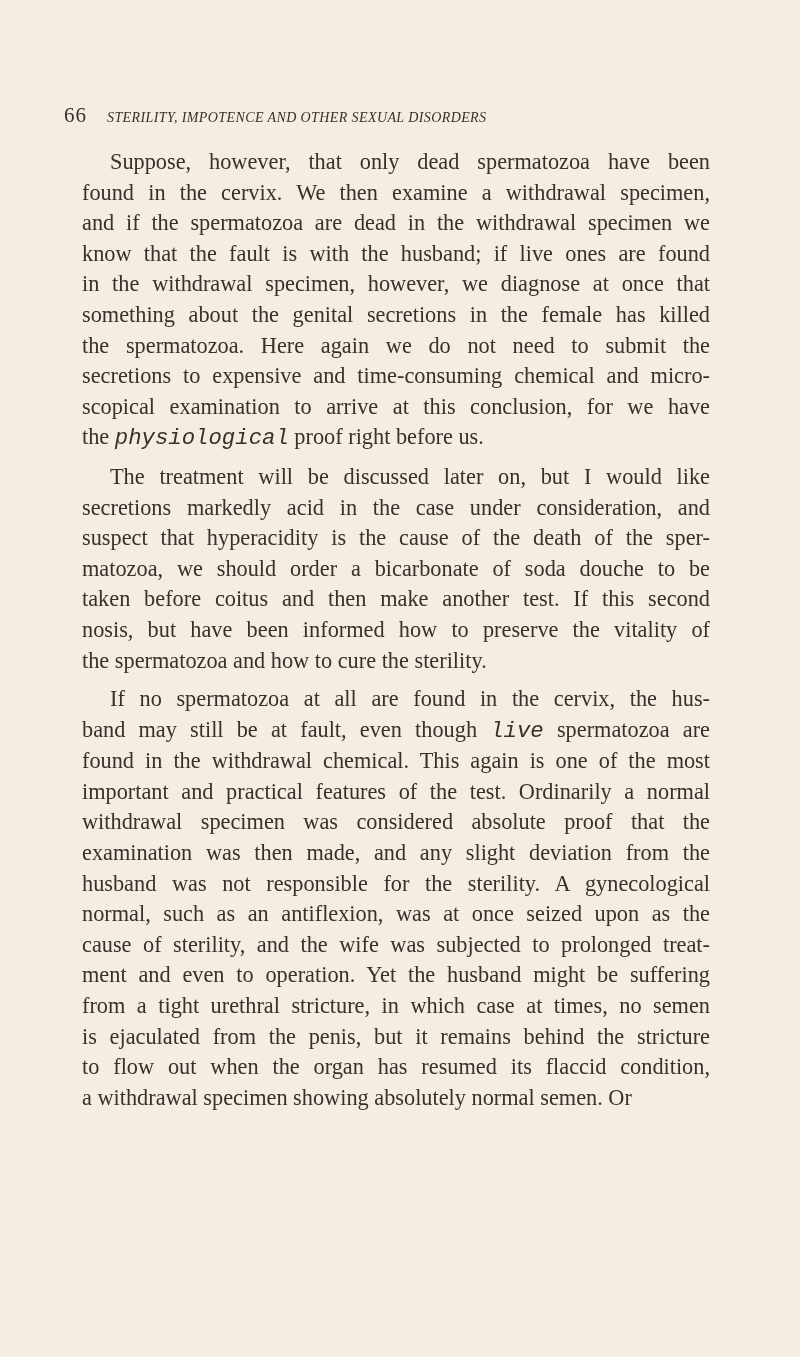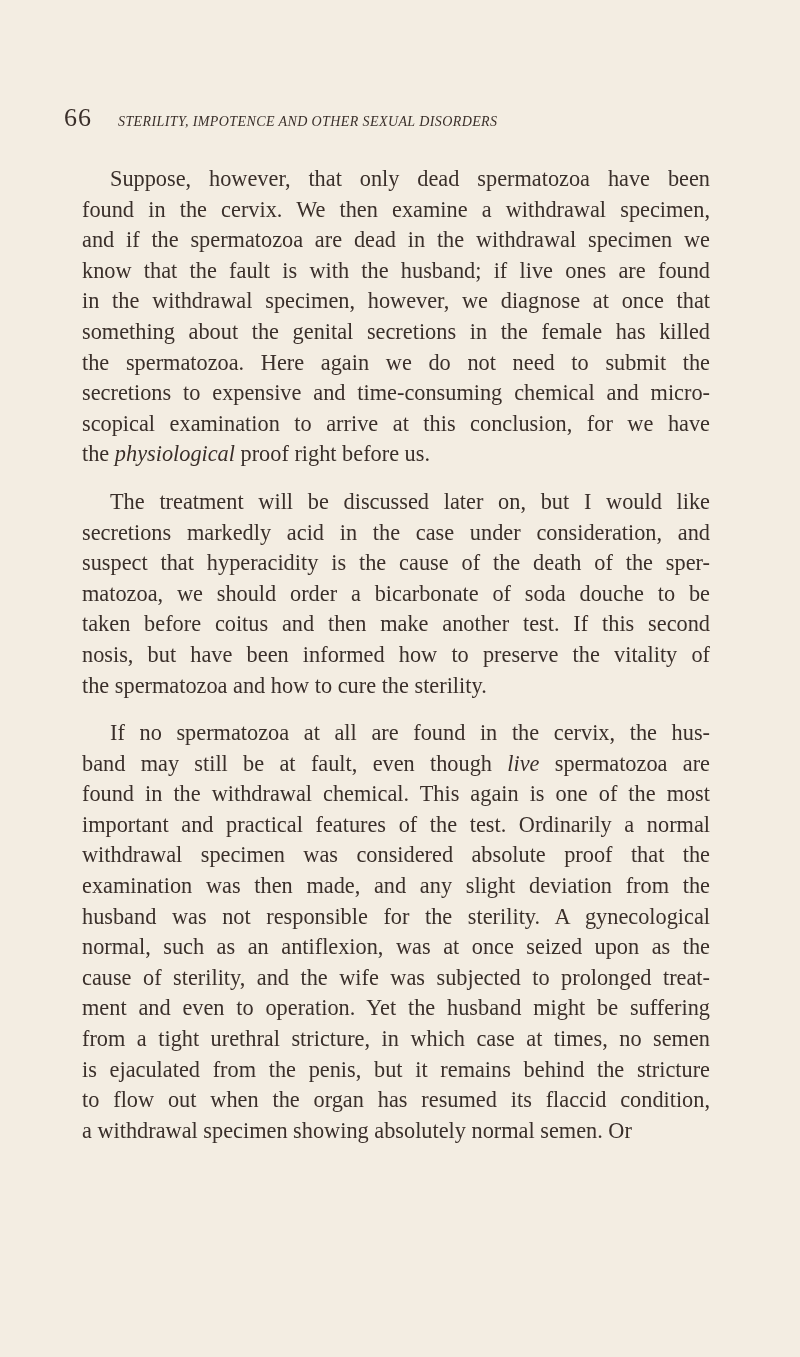--- a/index.html
+++ b/index.html
@@ -8,34 +8,34 @@
       background: #f3ede2;
       position: relative;
       overflow: hidden;
       font-family: "Liberation Serif", "DejaVu Serif", serif;
       color: #3a2f2a;
     }
     .header {
       position: absolute; left: 64px; top: 103px; width: 660px;
       height: 30px; display: flex; align-items: baseline;
     }
-    .page-num { font-size: 26px; margin-right: 26px; letter-spacing: 1px; }
+    .page-num { font-size: 21px; margin-right: 20px; letter-spacing: 1px; }
     .running-title { font-style: italic; font-size: 14px; letter-spacing: 0.4px; }
     .body-text {
       position: absolute; left: 110px; top: 147px; width: 592px;
       font-size: 22.3px; line-height: 30.6px;
     }
     .para { margin: 0 0 8px 0; text-indent: 0; }
     .line { display: block; white-space: nowrap; text-align: justify; text-align-last: justify; }
     .line.last { text-align-last: left; }
     .line:first-child { margin-left: -0px; }
-    .para .line:first-child { padding-left: 28px; margin-top: 17px; }
+    .para .line:first-child { padding-left: 28px; }
     .para:first-child .line:first-child { padding-left: 28px; }
     .body-text { left: 82px; width: 628px; }
-    em { font-style: italic; }
+    em { font-style: italic; font-family: Liberation Mono, monospace; }
   </style>
 </head>
 <body>
 
 <div class="header">
   <span class="page-num">66</span>
   <span class="running-title">STERILITY, IMPOTENCE AND OTHER SEXUAL DISORDERS</span>
 </div>
 
 <div class="body-text">

